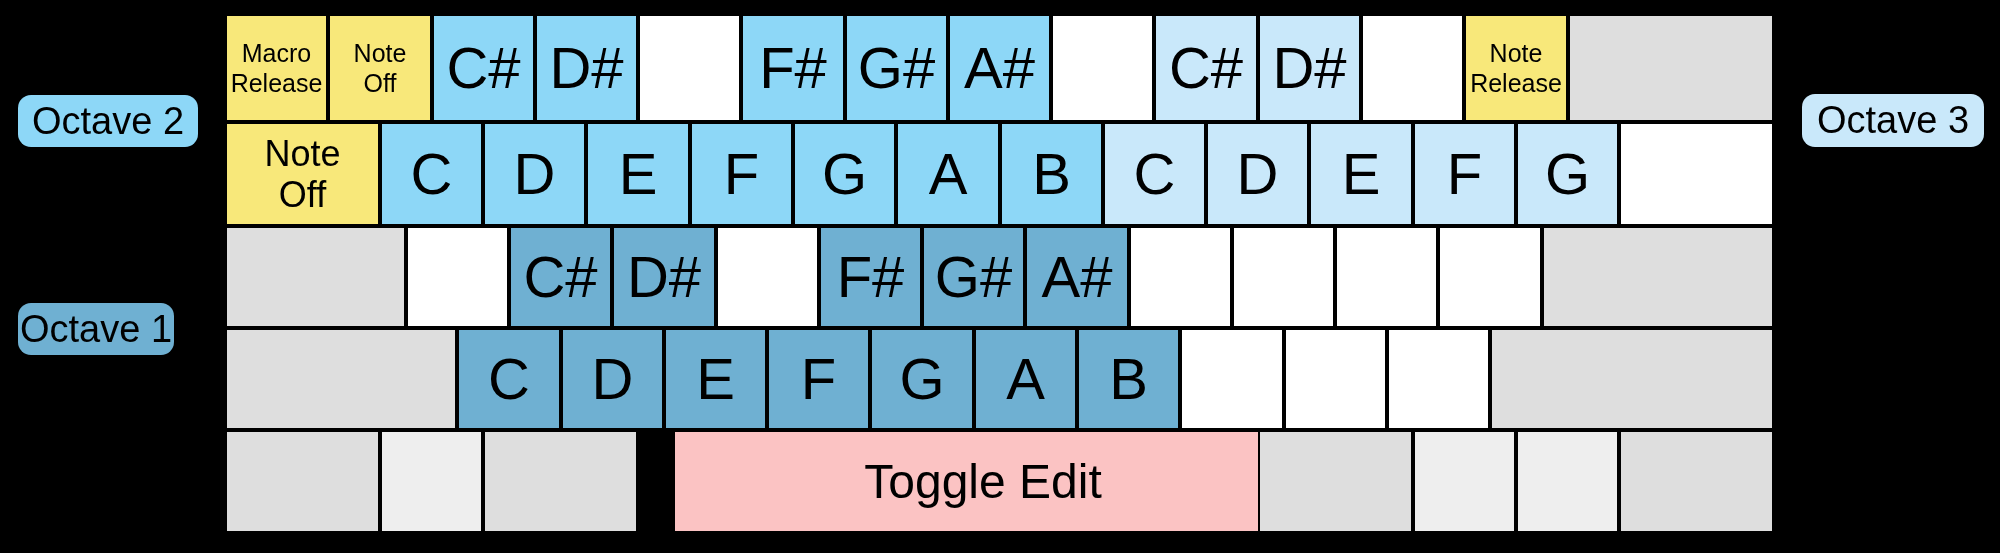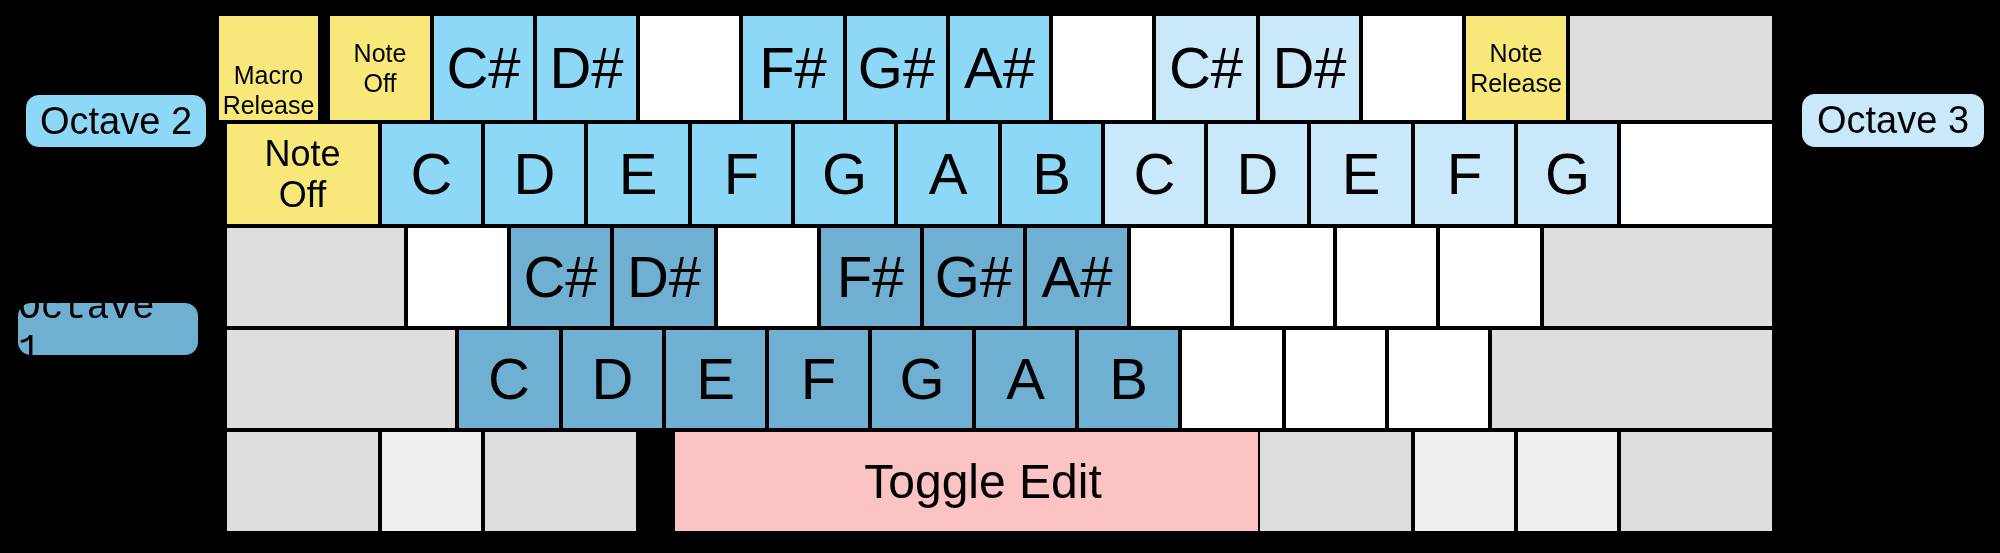--- a/index.html
+++ b/index.html
@@ -40,33 +40,33 @@
   .pill{
     position:absolute;
     box-sizing:border-box;
     border-radius:13px;
     display:flex;
     align-items:center;
     justify-content:center;
     font-size:38px;
     color:var(--c-text,#000);
   }
-  .pill-oct2{left:18px;top:95px;width:180px;height:52px;background:var(--c-oct2);margin-left:8px;}
-  .pill-oct1{left:18px;top:303px;width:180px;height:52px;background:var(--c-oct1);font-family:Liberation Mono, monospace;}
+  .pill-oct2{left:18px;top:95px;width:180px;height:52px;background:var(--c-oct2);}
+  .pill-oct1{left:18px;top:303px;width:156px;height:52px;background:var(--c-oct1);}
   .pill-oct3{left:1802px;top:94px;width:182px;height:53px;background:var(--c-oct3);}
 </style>
 </head>
 <body>
 
 <div class="stage" style="--c-bg: #000000; --c-border: #000000; --c-text: #000000; --c-oct1: #6FB0D2; --c-oct2: #8DD7F7; --c-oct3: #C9E8FA; --c-macro: #F8E87A; --c-edit: #FBC3C3; --c-mod: #DEDEDE; --c-modlight: #EEEEEE; --c-blank: #FFFFFF;">
   <div class="pill pill-oct2">Octave 2</div>
   <div class="pill pill-oct1">Octave 1</div>
   <div class="pill pill-oct3">Octave 3</div>
   <div id="keyboard">
-      <div class="key t-macro" style="left: 217px; top: 14px; width: 103px; height: 108px; align-items: flex-end;">
+      <div class="key t-macro" style="left: 225px; top: 14px; width: 103px; height: 108px;">
         <span class="fs-sm">Macro
 Release</span>
       </div>
       <div class="key t-macro" style="left: 328px; top: 14px; width: 104px; height: 108px;">
         <span class="fs-sm">Note
 Off</span>
       </div>
       <div class="key t-oct2" style="left: 432px; top: 14px; width: 103px; height: 108px;">
         <span class="fs-note">C#</span>
       </div>

